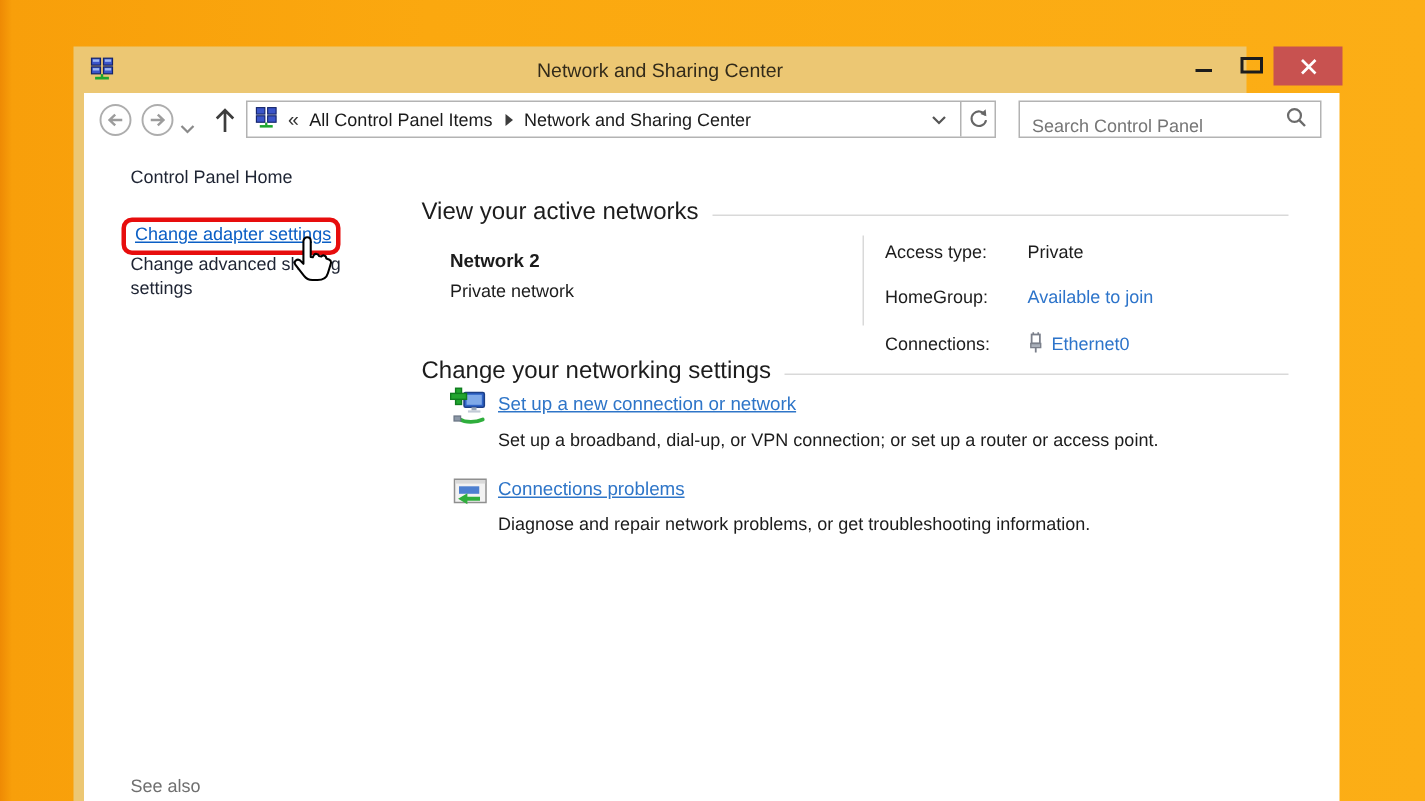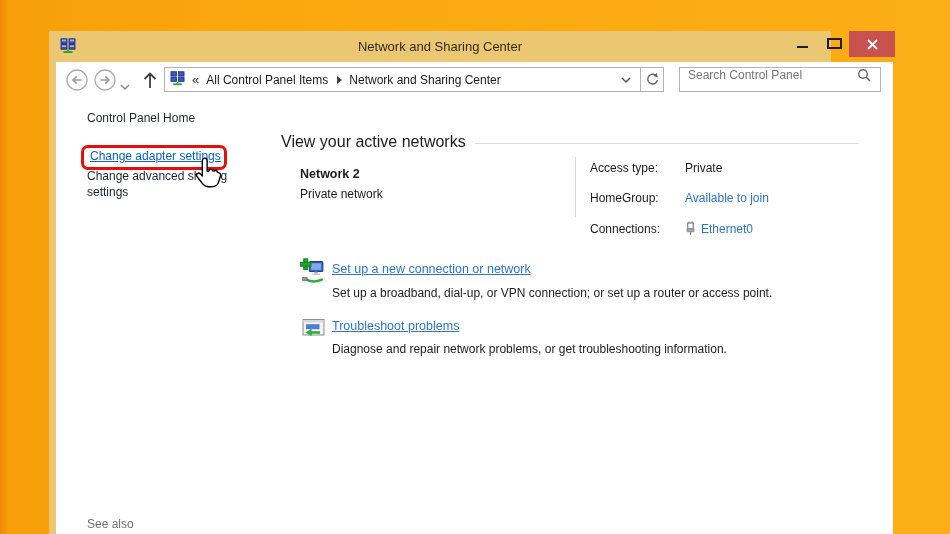--- a/index.html
+++ b/index.html
@@ -30,21 +30,21 @@
     background:#fff; display:flex; align-items:center; font-size:12px; color:#1a1a1a; }
   .ab-icon { margin-left:5px; flex:0 0 auto; }
   .ab-guill { margin-left:7px; color:#333; font-size:13px; }
   .crumb { margin-left:7px; white-space:nowrap; }
   .crumb-sep { width:0; height:0; border-left:5px solid #3c3c3c; border-top:4px solid transparent;
     border-bottom:4px solid transparent; margin-left:9px; }
   .ab-spacer { flex:1; }
   .ab-chev-down { margin-right:9px; }
   .refresh-cell { width:23px; height:23px; border-left:1px solid #b3b3b3; display:flex; align-items:center; justify-content:center; }
   .searchbox { position:absolute; left:623px; top:5px; width:202px; height:25px; border:1px solid #b3b3b3;
-    background:#fff; display:flex; align-items:flex-start; }
+    background:#fff; display:flex; align-items:flex-end; }
   .searchbox input { flex:1; min-width:0; border:0; outline:none; font-family:"Liberation Sans",sans-serif;
     font-size:12px; color:#333; padding-left:8px; background:transparent; }
   .searchbox input::placeholder { color:#767676; opacity:1; }
   .search-glyph { margin-right:8px; flex:0 0 auto; }
 
   
   .cp-home { position:absolute; left:31px; top:49px; font-size:12px; color:#1e2433; }
   .red-box { position:absolute; left:25px; top:83px; width:146px; height:25px;
     border:3px solid #e70d0d; border-radius:7px; z-index:4; }
   .adapter-link { position:absolute; left:6px; top:1px; font-size:12px; color:#0b5fc5;
@@ -208,20 +208,24 @@
           <svg width="11" height="15" viewBox="0 0 12 16">
             <path d="M4.2 2 V0.4 M7.8 2 V0.4" stroke="#7a7f8a" stroke-width="1.2"></path>
             <rect x="3" y="2" width="6" height="6.5" fill="none" stroke="#7a7f8a" stroke-width="1.3"></rect>
             <path d="M2.4 8.5 h7.2 v3 h-7.2 z" fill="#aab0ba" stroke="#7a7f8a" stroke-width="1"></path>
             <path d="M6 11.5 v3.5" stroke="#7a7f8a" stroke-width="1.3"></path>
           </svg>
           <a href="#" class="net-link">Ethernet0</a>
         </span>
       </div>
 
+      <div class="sect-row row-settings">
+        <span>Change your networking settings</span>
+        <span class="rule"></span>
+      </div>
 
       <span class="task-icon task1-icon">
         <svg width="26" height="26" viewBox="0 0 25 25">
           <rect x="9" y="3.5" width="13" height="9.5" rx="1" fill="#2f63c6" stroke="#1c3f87"></rect>
           <rect x="10.6" y="5" width="9.8" height="6.4" fill="#7fa9e8"></rect>
           <rect x="13.8" y="13" width="3.2" height="2" fill="#9aa7b8"></rect>
           <rect x="11.5" y="15" width="8" height="1.4" fill="#c2cad6"></rect>
           <g fill="#22a52f" stroke="#0f7c1e" stroke-width="0.9">
             <rect x="3.6" y="0.8" width="3.8" height="10.4"></rect>
             <rect x="0.4" y="4.1" width="10.2" height="3.8"></rect>
@@ -235,18 +239,18 @@
 
       <span class="task-icon task2-icon">
         <svg width="23" height="23" viewBox="0 0 23 23">
           <rect x="1" y="2.5" width="21" height="15.5" fill="#f2f2f2" stroke="#8f8f8f"></rect>
           <rect x="1.5" y="3" width="20" height="2.4" fill="#d9d9d9"></rect>
           <rect x="4" y="7.2" width="13.5" height="5" fill="#4d7fd0"></rect>
           <path d="M18 15.5 L9 15.5" stroke="#2fae3c" stroke-width="2.6"></path>
           <polygon points="9.6,11.8 9.6,19.2 3.4,15.5" fill="#2fae3c"></polygon>
         </svg>
       </span>
-      <a href="#" class="task-title task2-title">Troubleshoot problems</a>
+      <a href="#" class="task-title task2-title">Connections problems</a>
       <div class="task-desc task2-desc">Diagnose and repair network problems, or get troubleshooting information.</div>
 
     </div>
   </div>
 </div>
 
 </body></html>

